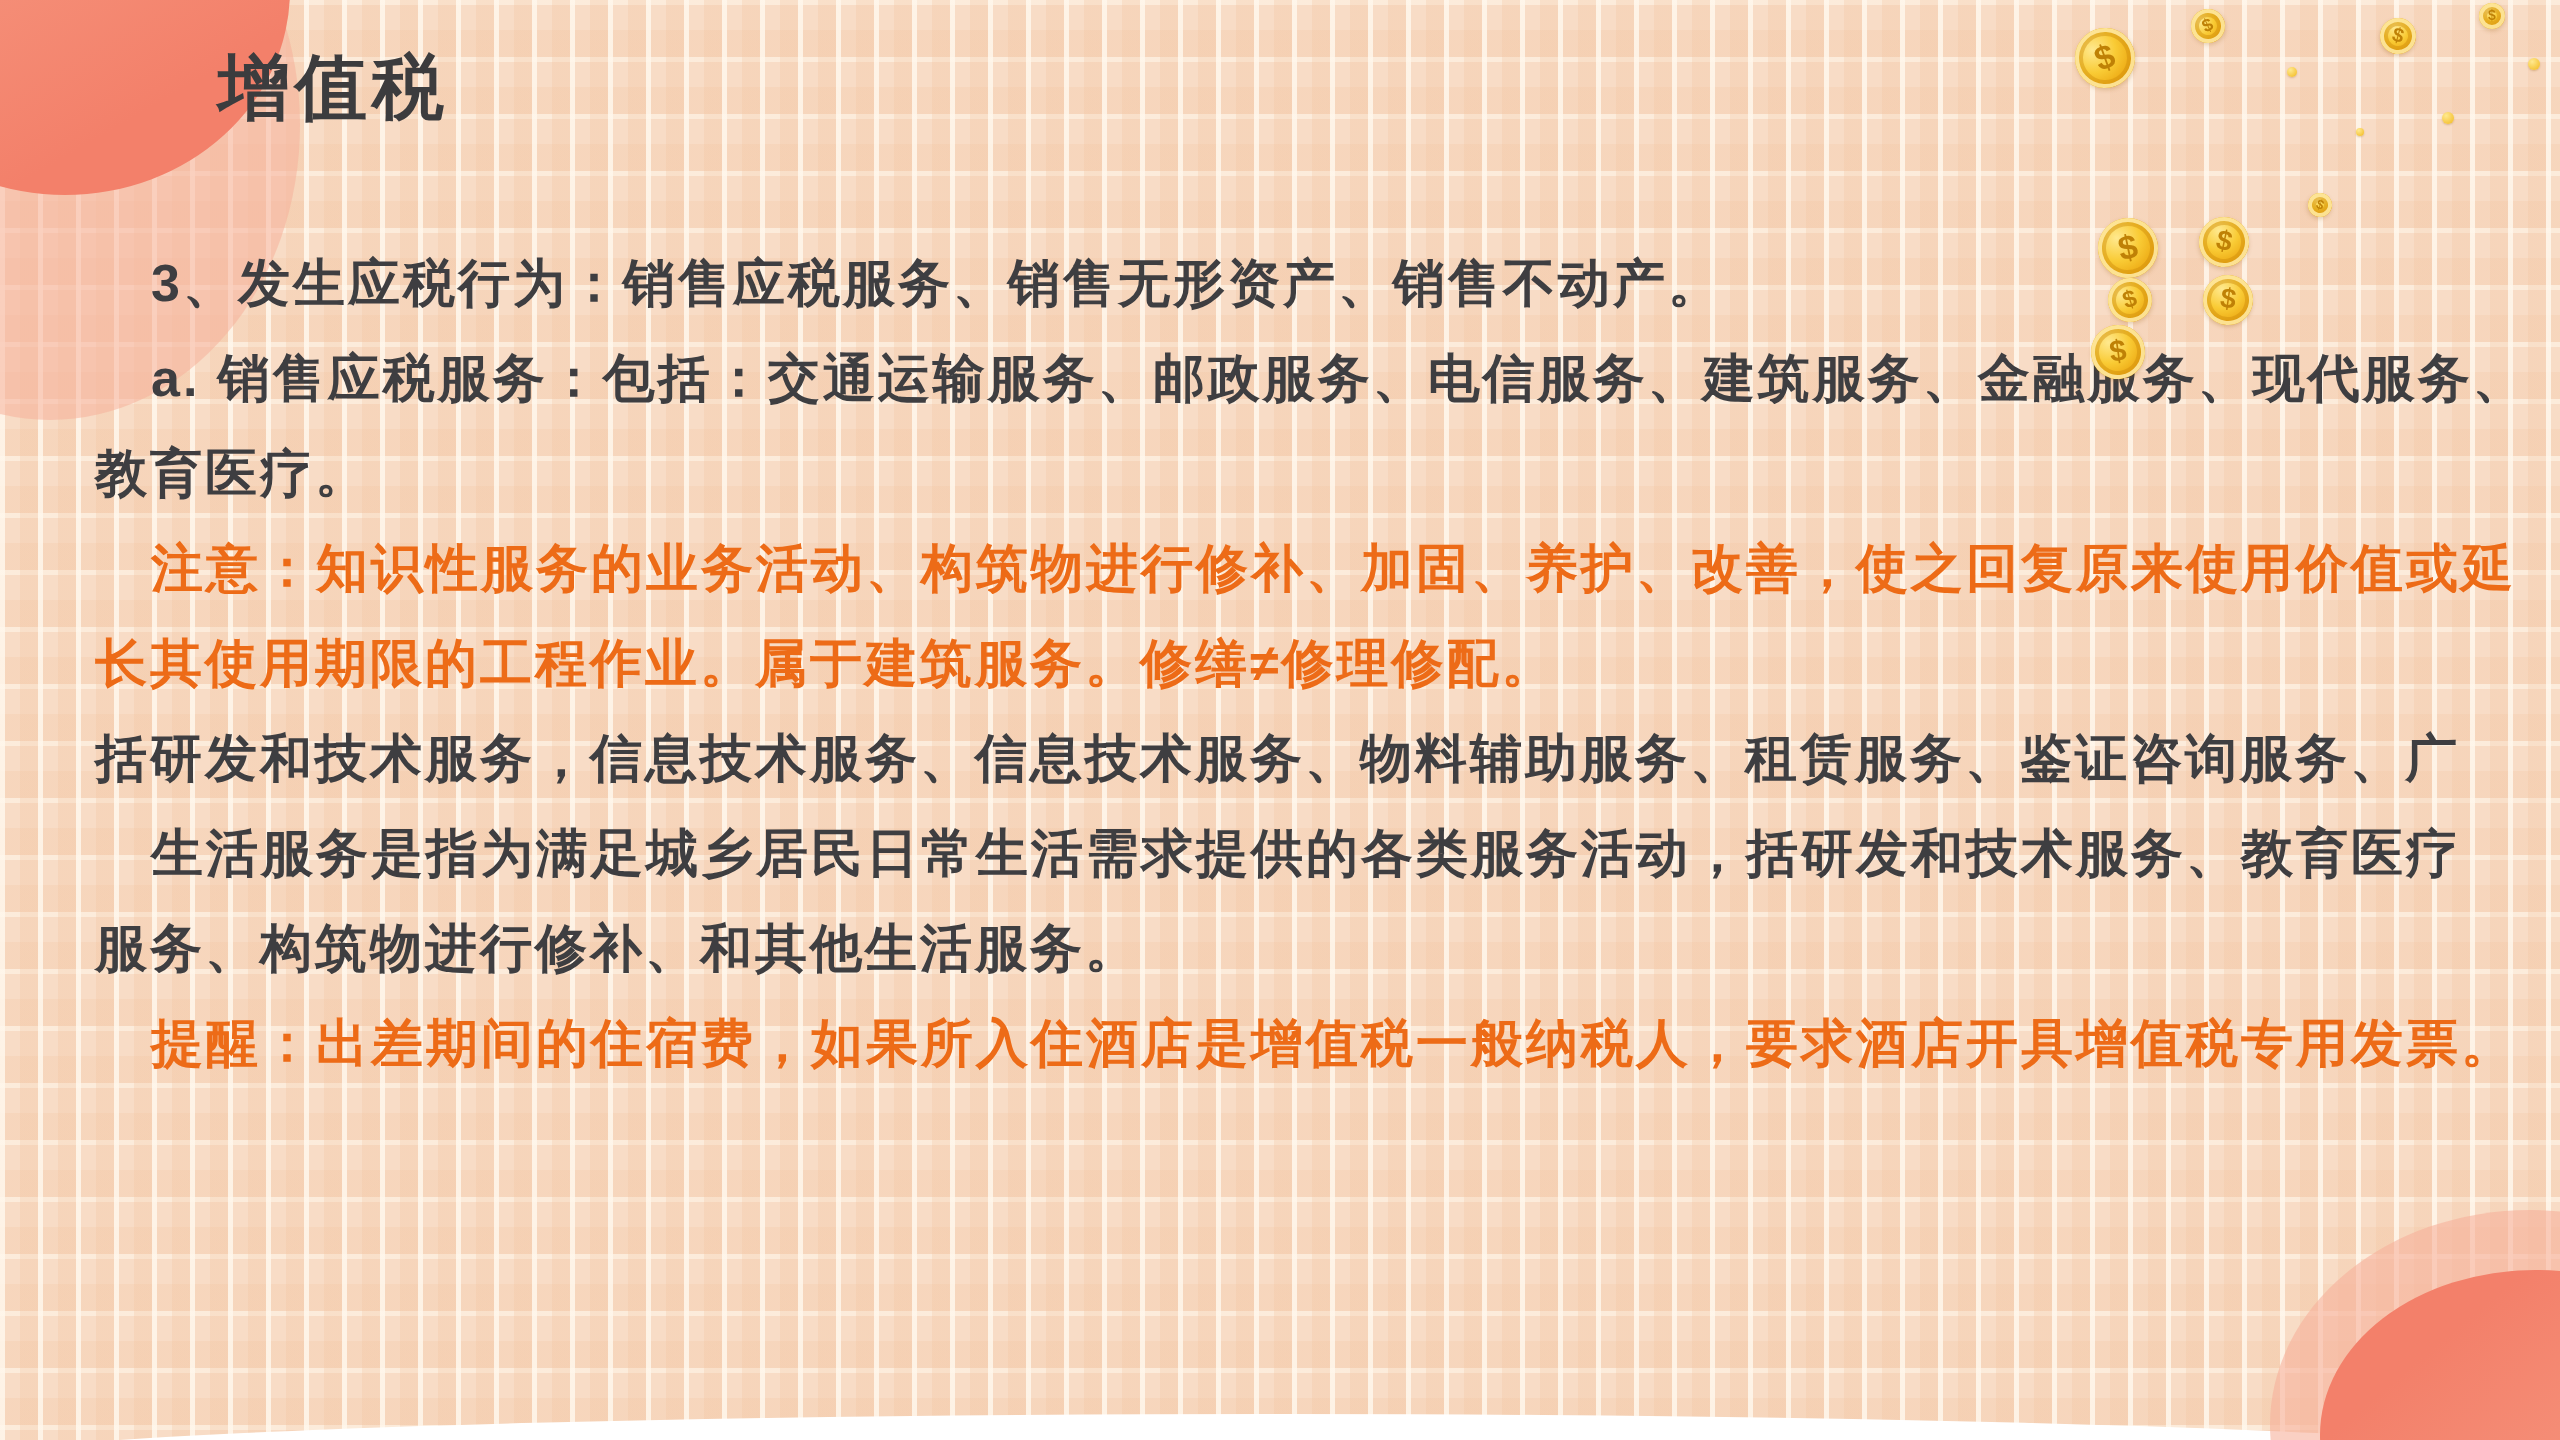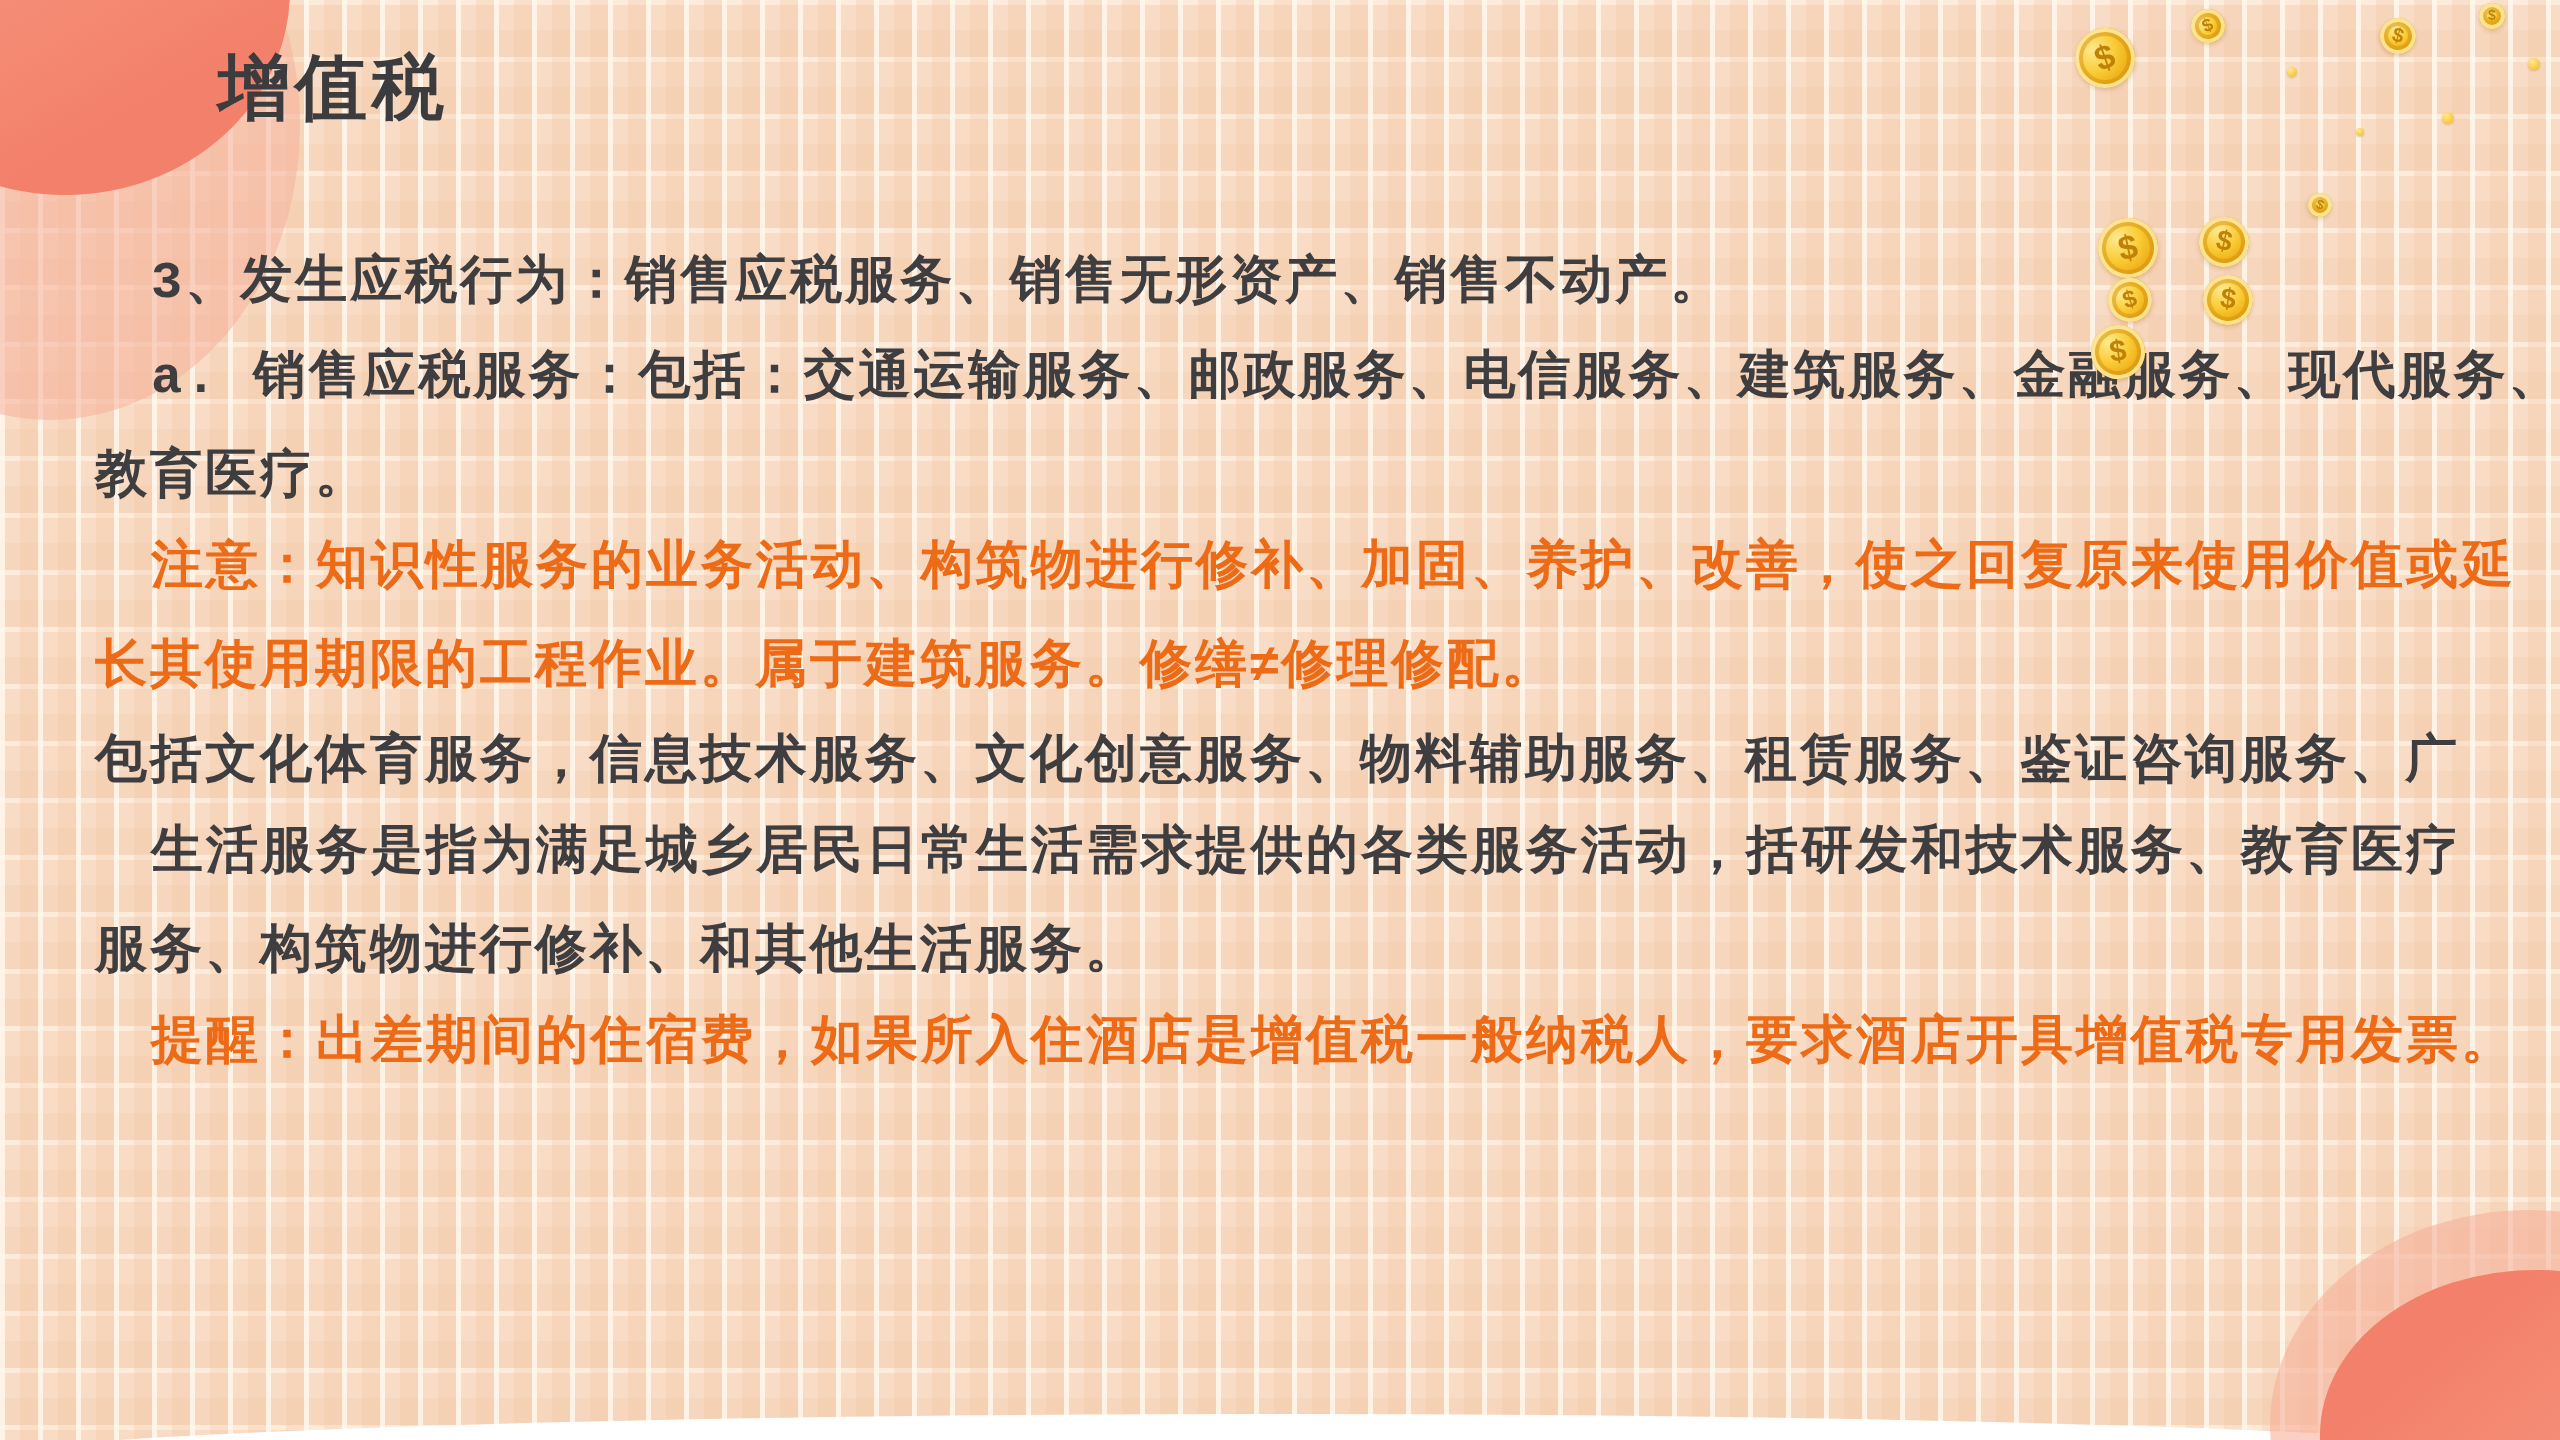--- a/index.html
+++ b/index.html
@@ -29,21 +29,21 @@
   .title{
     position:absolute;left:218px;top:40px;z-index:4;
     font-size:72px;font-weight:700;letter-spacing:5px;color:#3c3c3e;
   }
   .body-text{
     position:absolute;left:95px;top:236px;width:2440px;z-index:4;
     font-size:52px;line-height:95px;font-weight:600;
     letter-spacing:3px;color:#3e3e41;
   }
   .line{white-space:nowrap;}
-  .line.indent{padding-left:56px;font-family:Liberation Mono, monospace;}
+  .line.indent{padding-left:56px;}
   .line.orange{color:#ed6b17;}
 
   .coin{
     position:absolute;z-index:6;border-radius:50%;
     display:flex;align-items:center;justify-content:center;
     background:radial-gradient(circle at 35% 30%, #ffe98f 0%, #f9cb35 40%, #eca812 72%, #cf8709 100%);
     box-shadow: inset 0 0 0 4px rgba(255,233,160,0.9),
                 inset 0 0 0 8px rgba(206,140,12,0.45),
                 0 2px 4px rgba(150,90,10,0.25);
     color:#bf8106;font-weight:700;
@@ -67,21 +67,21 @@
   <div class="blob blob-br-main"></div>
 
   <div class="title">增值税</div>
 
   <div class="body-text">
     <div class="line dark indent">3、发生应税行为：销售应税服务、销售无形资产、销售不动产。</div>
     <div class="line dark indent">a. 销售应税服务：包括：交通运输服务、邮政服务、电信服务、建筑服务、金融服务、现代服务、</div>
     <div class="line dark">教育医疗。</div>
     <div class="line orange indent">注意：知识性服务的业务活动、构筑物进行修补、加固、养护、改善，使之回复原来使用价值或延</div>
     <div class="line orange">长其使用期限的工程作业。属于建筑服务。修缮≠修理修配。</div>
-    <div class="line dark">包括文化体育服务，信息技术服务、文化创意服务、物料辅助服务、租赁服务、鉴证咨询服务、广</div>
+    <div class="line dark">括研发和技术服务，信息技术服务、信息技术服务、物料辅助服务、租赁服务、鉴证咨询服务、广</div>
     <div class="line dark indent">生活服务是指为满足城乡居民日常生活需求提供的各类服务活动，括研发和技术服务、教育医疗</div>
     <div class="line dark">服务、构筑物进行修补、和其他生活服务。</div>
     <div class="line orange indent">提醒：出差期间的住宿费，如果所入住酒店是增值税一般纳税人，要求酒店开具增值税专用发票。</div>
   </div>
 
   <div class="coin" style="left:2075px;top:28px;width:60px;height:60px;font-size:34px;transform:rotate(-20deg);">
       <span>$</span>
     </div>
   <div class="coin" style="left:2191px;top:9px;width:34px;height:34px;font-size:18px;transform:rotate(-25deg);">
       <span>$</span>

